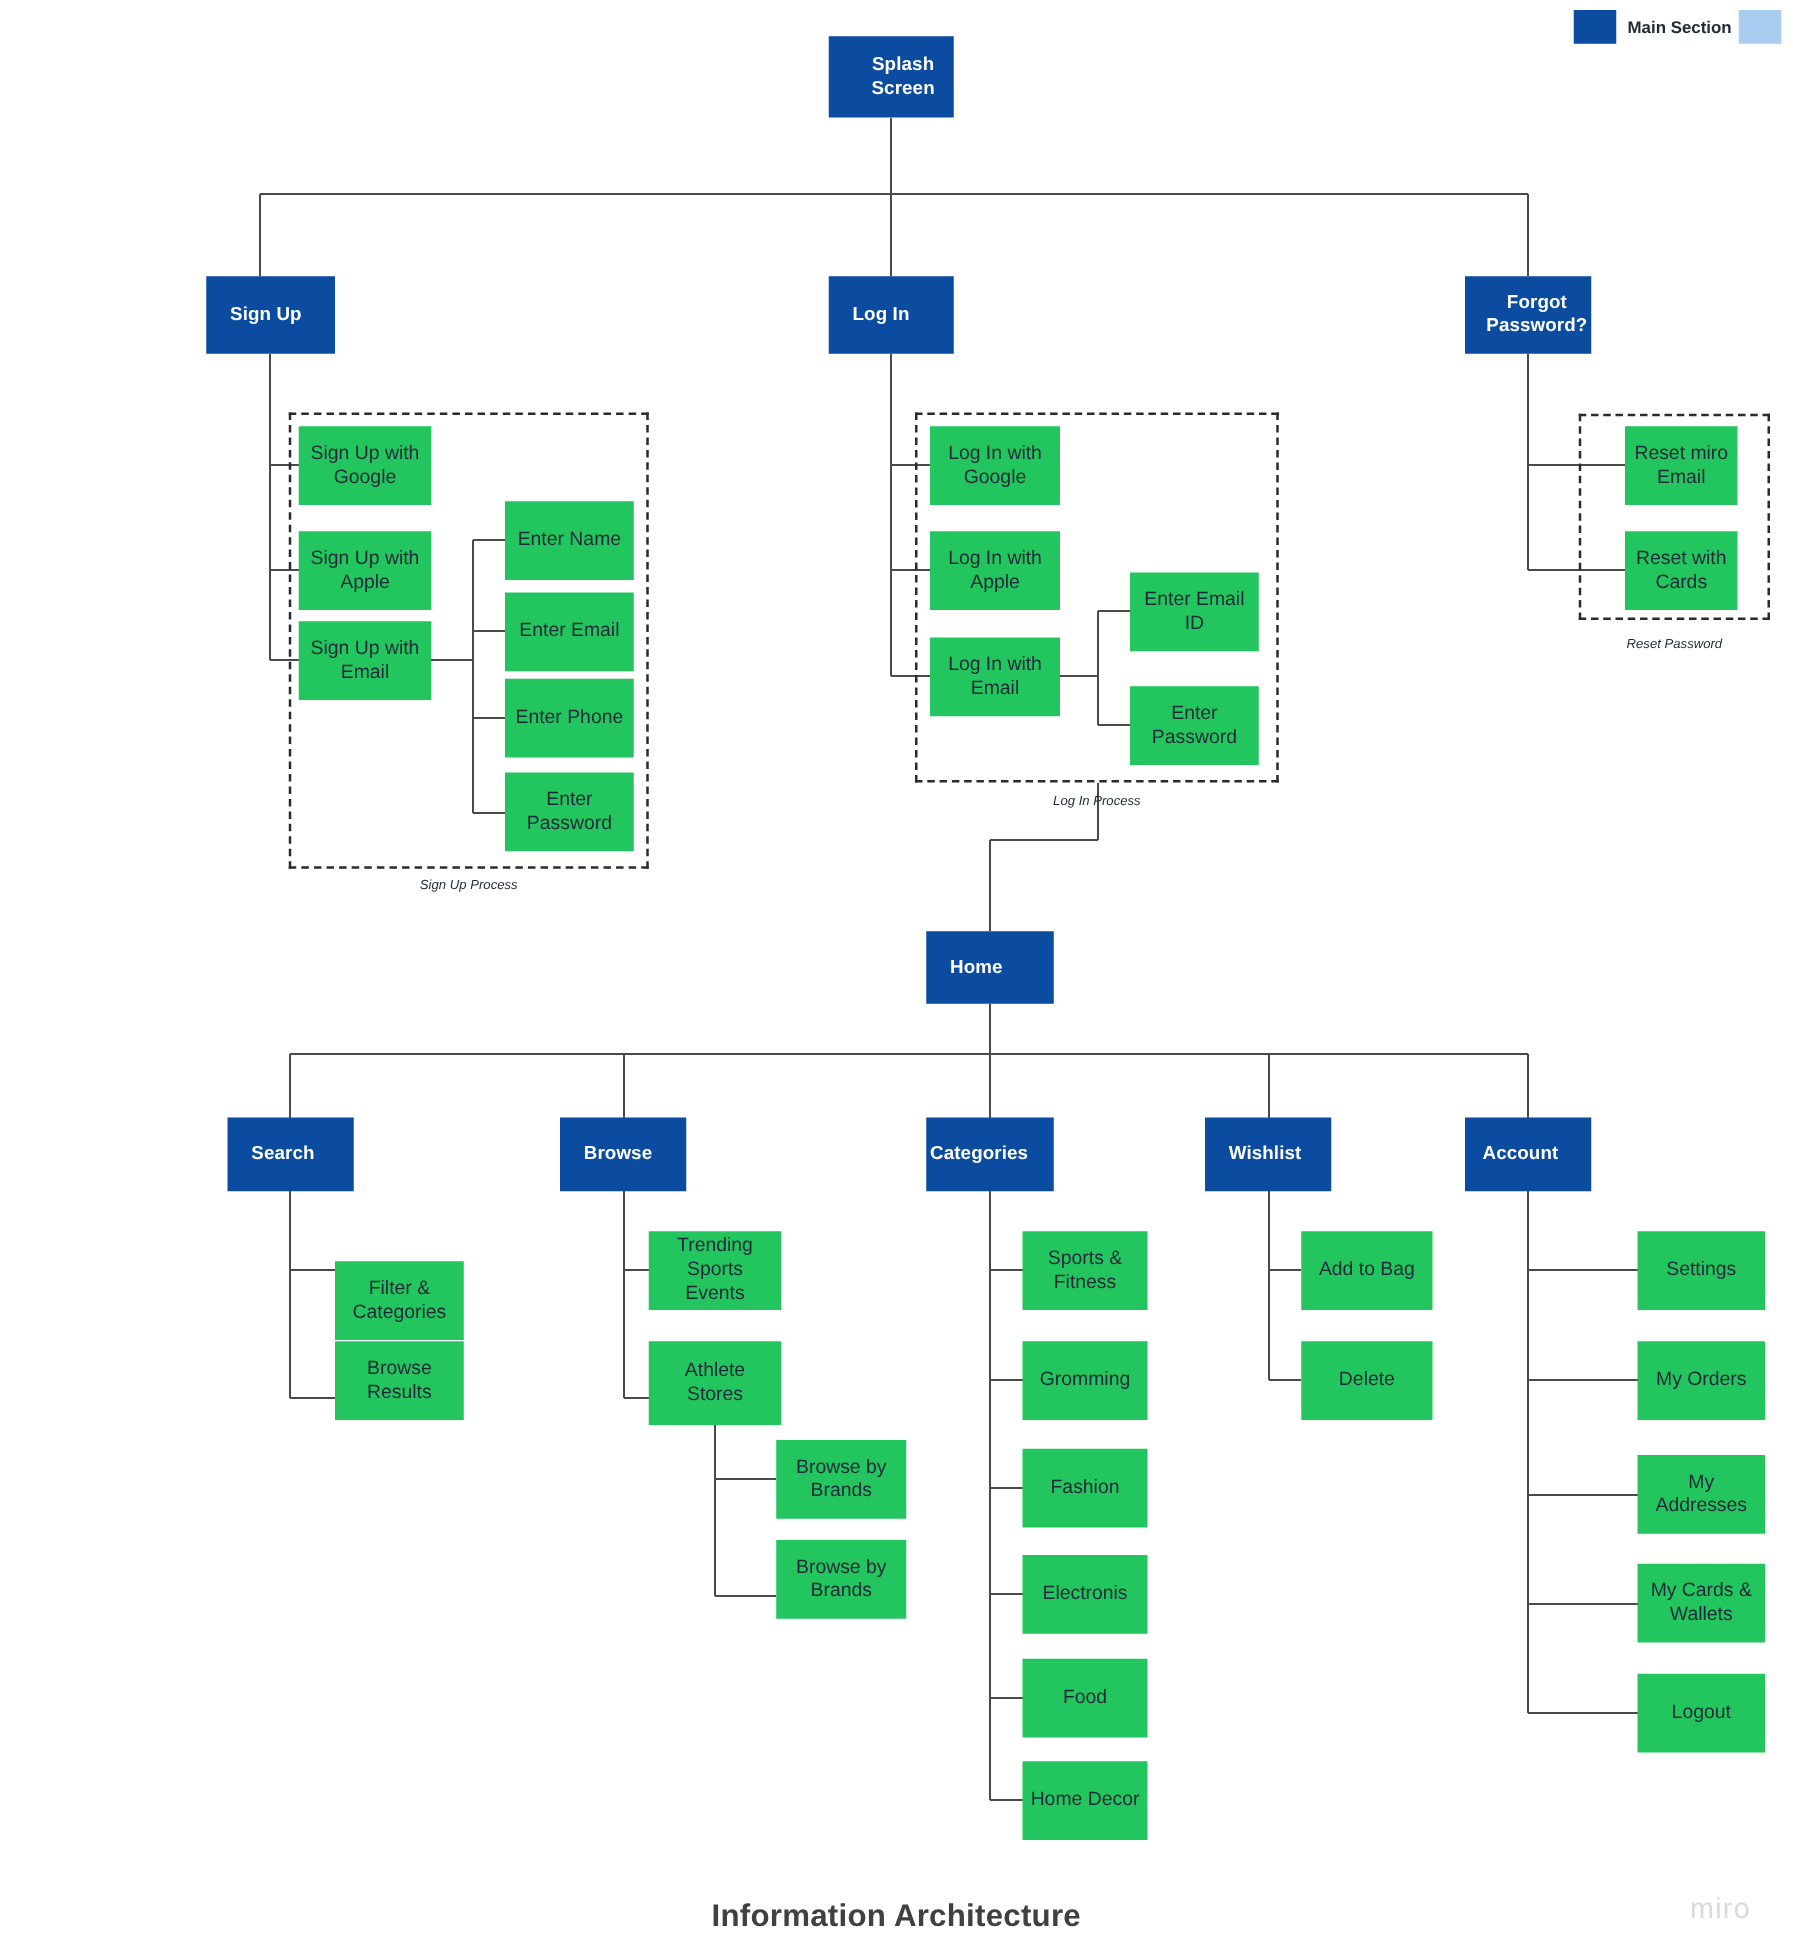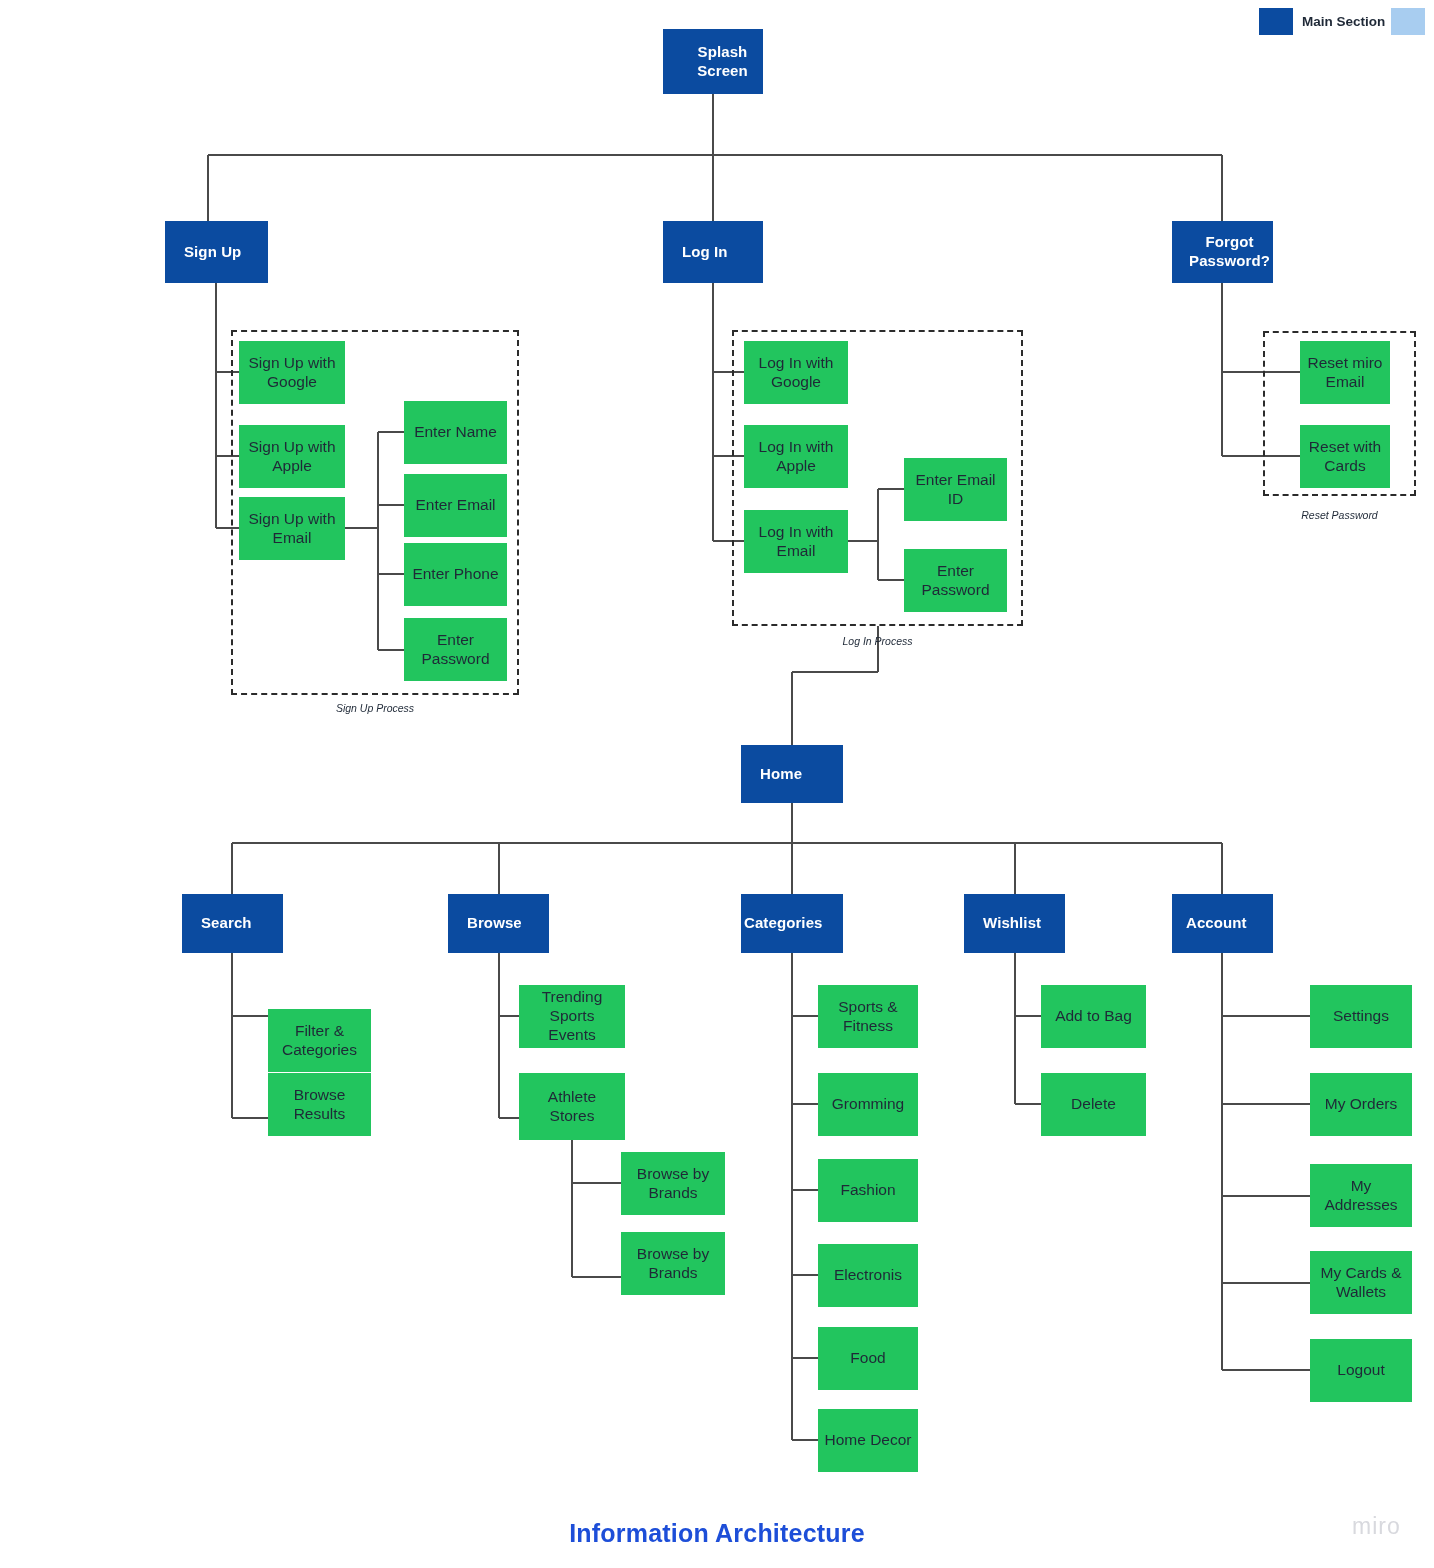--- a/index.html
+++ b/index.html
@@ -15,21 +15,21 @@
   .node.main.multi{line-height:1.25;}
   .node.info{background:#22c55e;color:#1f2937;font-weight:400;font-size:15.5px;
         justify-content:center;padding:0 6px;}
   .group{position:absolute;box-sizing:border-box;border:2px dashed #2b2b2b;}
   .grouplabel{position:absolute;font-style:italic;font-size:10.5px;color:#1f2937;
         text-align:center;white-space:nowrap;}
   .legend{position:absolute;display:flex;align-items:center;gap:9px;padding-left:48px;}
   .legend .sw{width:34px;height:27px;display:block;}
   .legend .lb{font-size:13.5px;font-weight:700;color:#1f2937;white-space:nowrap;}
   #title{position:absolute;left:0;width:1434px;text-align:center;
-        font-size:25px;font-weight:700;color:#1d4ed8;letter-spacing:.2px;}
+        font-size:25px;font-weight:700;color:#404040;letter-spacing:.2px;}
   #wm{position:absolute;font-size:23px;color:#d8d9de;letter-spacing:1px;font-weight:400;}
 </style>
 </head>
 <body>
 
 <div id="canvas">
 
   <svg class="lines" viewBox="0 0 1434 1568" xmlns="http://www.w3.org/2000/svg">
     <g fill="none" stroke="#4a4a4a" stroke-width="1.6" shape-rendering="crispEdges">
 

